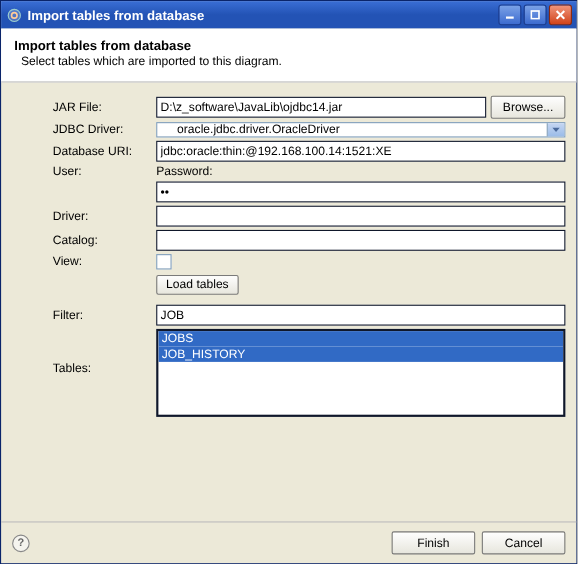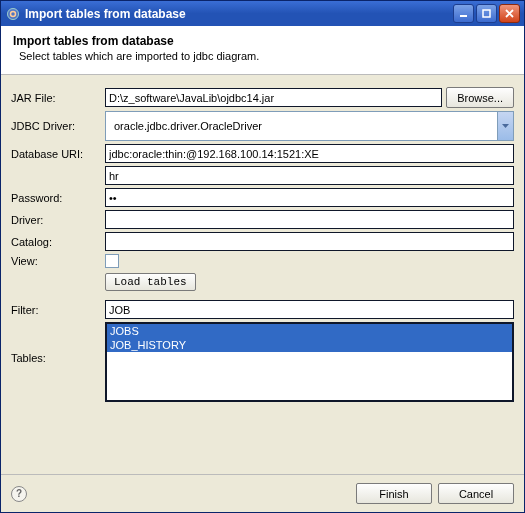--- a/index.html
+++ b/index.html
@@ -60,41 +60,42 @@
   }
   .header-panel .subtitle {
     font-size: 11px;
     color: #000;
     margin-left: 6px;
   }
   .content {
     flex: 1;
     padding: 12px 10px 8px 10px;
     overflow: hidden;
+    margin-left: 37px;
   }
   .form-grid {
     display: grid;
     grid-template-columns: 90px 1fr auto;
     row-gap: 3px;
     column-gap: 4px;
     align-items: center;
   }
   .lbl { color:#000; }
   input[type="text"], input[type="password"] {
     width: 100%;
     height: 19px;
     border: 1px solid #0f172a;
     padding: 1px 3px;
     font-family: inherit;
     font-size: 11px;
     background:#fff;
   }
   .combo {
-    width:100%; height:30px; border:1px solid #7f9db9; background:#fff;
-    display:flex; align-items:center; padding:0 0 0 8px;
+    width:100%; height:14px; border:1px solid #7f9db9; background:#fff;
+    display:flex; align-items:center; padding:0 0 0 18px;
   }
   .combo .combo-text { flex:1; color:#000; overflow:hidden;}
   .combo .combo-arrow {
     width:16px;height:100%;
     background:linear-gradient(to bottom,#c5d6f2,#9bbce8);
     border-left:1px solid #7f9db9;
     display:flex;align-items:center;justify-content:center;
   }
   .btn {
     border:1px solid #7a7a7a;
@@ -105,21 +106,21 @@
     min-width:60px;
   }
   .btn-wide { min-width:76px; }
   .checkbox {
     width:14px;height:14px;border:1px solid #7f9db9;background:#fff;
   }
   .load-row { grid-column: 2 / span 2; margin:2px 0 6px 0;}
   .load-btn {
     border:1px solid #7a7a7a;
     background:linear-gradient(to bottom,#fefefe,#e7e6dd);
-    padding:2px 8px;font-family:Liberation Mono, monospace;font-size:11px;border-radius:2px;
+    padding:2px 8px;font-family:Liberation Sans, sans-serif;font-size:11px;border-radius:2px;
   }
   .listbox {
     grid-column:2 / span 2;
     height:80px;
     border:2px solid #0f172a;
     background:#fff;
     overflow:auto;
   }
   .listbox .item {
     background:#316ac5;
@@ -175,21 +176,21 @@
       <div class="title-btn close">
         <svg width="9" height="9">
             <path d="M1 1 L8 8 M8 1 L1 8" stroke="#fff" stroke-width="1.8"></path>
           </svg>
       </div>
     </div>
   </div>
 
   <div class="header-panel">
     <h1>Import tables from database</h1>
-    <div class="subtitle">Select tables which are imported to jdbc diagram.</div>
+    <div class="subtitle">Select tables which are imported to this diagram.</div>
   </div>
 
   <div class="content">
     <div class="form-grid">
 
       <div class="lbl">JAR File:</div>
       <input type="text" value="D:\z_software\JavaLib\ojdbc14.jar" style="">
       <button class="btn">Browse...</button>
 
       <div class="lbl">JDBC Driver:</div>
@@ -198,21 +199,21 @@
         <span class="combo-arrow">
           <svg width="7" height="4">
               <path d="M0 0 L3.5 4 L7 0 Z" fill="#4a6a9c"></path>
             </svg>
         </span>
       </div>
 
       <div class="lbl">Database URI:</div>
       <input type="text" class="span2" value="jdbc:oracle:thin:@192.168.100.14:1521:XE" style="">
 
-      <input type="text" class="span2" value="hr" style="">
+      <div class="lbl">User:</div>
 
       <div class="lbl">Password:</div>
       <input type="text" class="span2" value="••" style="">
 
       <div class="lbl">Driver:</div>
       <input type="text" class="span2" value="" style="">
 
       <div class="lbl">Catalog:</div>
       <input type="text" class="span2" value="" style="">
 

